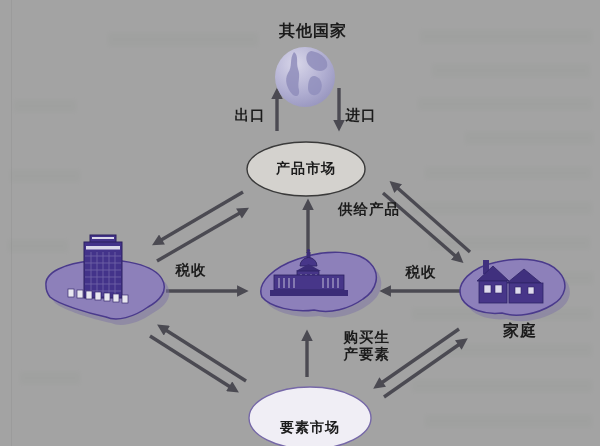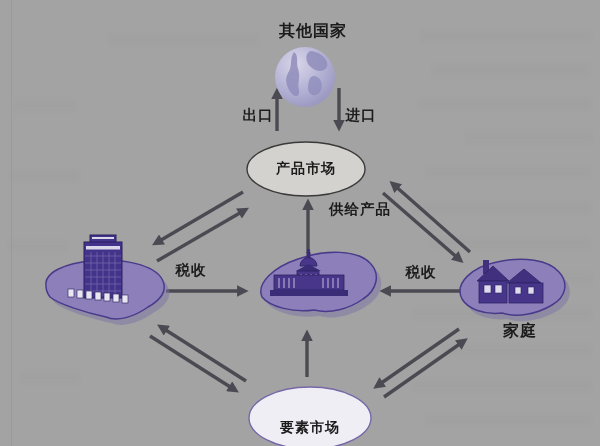--- a/index.html
+++ b/index.html
@@ -6,21 +6,21 @@
   #canvas{
     position:relative;width:600px;height:446px;overflow:hidden;
     background:#a3a3a3;
     font-family:"Liberation Serif","DejaVu Serif",serif;
     color:#1b1b1b;
   }
   .margin-line{position:absolute;left:11px;top:0;width:1px;height:446px;background:rgba(60,60,60,.07);}
   .ghost{position:absolute;background:#6f7f6f;opacity:.055;border-radius:2px;filter:blur(2px);}
   svg.layer{position:absolute;left:0;top:0;}
   .lbl{position:absolute;font-weight:bold;text-align:center;letter-spacing:1px;line-height:1.2;}
-  .lbl.left{text-align:center;}
+  .lbl.left{text-align:right;}
   .t16{font-size:16px;}
   .t15{font-size:14px;}
   .t14{font-size:14.5px;}
   .two-line span{display:block;}
 </style>
 </head>
 <body>
 
 <div id="canvas">
 
@@ -154,30 +154,34 @@
         <rect x="484" y="285" width="7" height="8"></rect>
           <rect x="495" y="285" width="7" height="8"></rect>
         <rect x="515" y="287" width="6" height="7"></rect>
           <rect x="528" y="287" width="6" height="7"></rect>
       </g>
     </g>
   </svg>
 
   <div class="lbl t16" style="left:253px;top:21px;width:120px">其他国家</div>
 
-  <div class="lbl t14" style="left:236px;top:107px;width:44px">出口</div>
+  <div class="lbl t14" style="left:228px;top:107px;width:44px">出口</div>
   <div class="lbl t14" style="left:339px;top:107px;width:44px">进口</div>
 
   <div class="lbl t15" style="left:246px;top:161px;width:120px">产品市场</div>
 
   <div class="lbl t14 left two-line" style="left:320px;top:201px;width:80px">
     <span>供给产品</span>
   </div>
 
   <div class="lbl t14" style="left:166px;top:262px;width:50px">税收</div>
   <div class="lbl t14" style="left:396px;top:264px;width:50px">税收</div>
 
   <div class="lbl t16" style="left:490px;top:321px;width:60px">家庭</div>
 
+  <div class="lbl t14 left two-line" style="left:320px;top:329px;width:70px">
+    <span>购买生</span>
+    <span>产要素</span>
+  </div>
 
   <div class="lbl t15" style="left:250px;top:420px;width:120px">要素市场</div>
 
 </div>
 
 </body></html>

